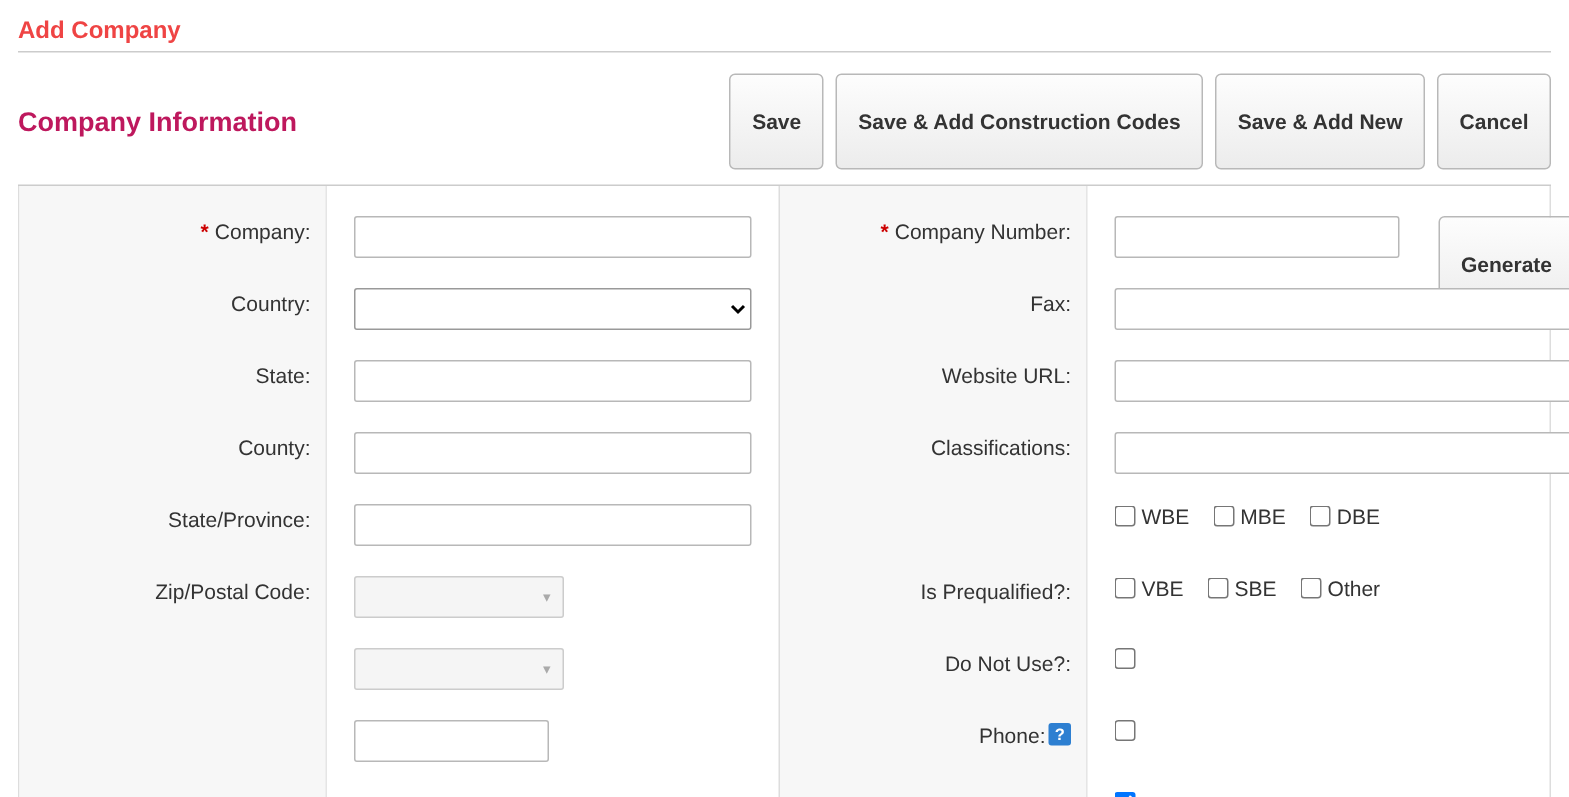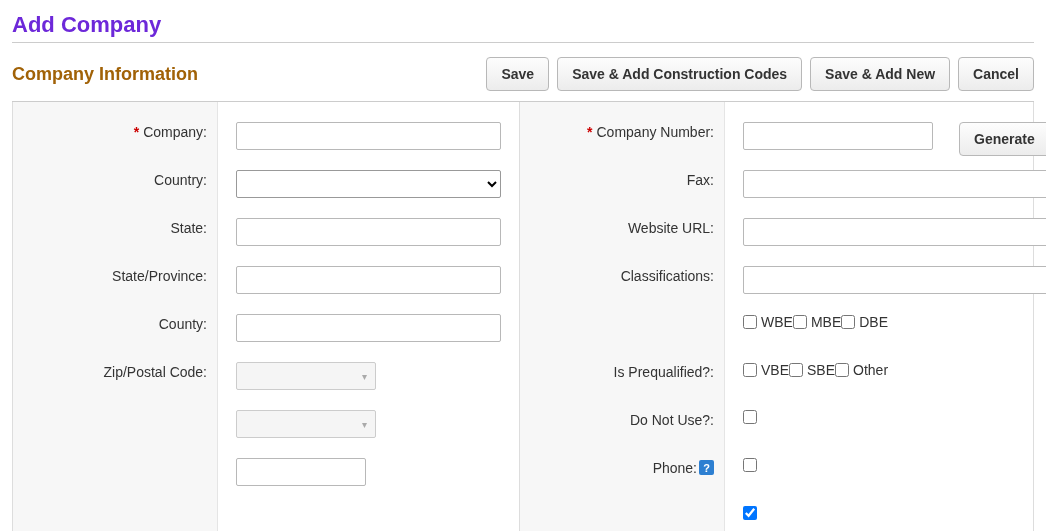--- a/index.html
+++ b/index.html
@@ -1,34 +1,34 @@
 <!DOCTYPE html>
 <html><head>
 <meta charset="utf-8">
 <style>
 *{box-sizing:border-box;margin:0;padding:0}
 body{font-family:"Segoe UI",Arial,sans-serif;color:#333;background:#fff;padding:12px 12px 0 12px;width:1046px}
-.page-title{font-size:22px;font-weight:700;color:#6d28d9;padding-bottom:4px;border-bottom:1px solid #ccc;margin-bottom:8px}
+.page-title{font-size:16px;font-weight:700;color:#ef4444;padding-bottom:4px;border-bottom:1px solid #ccc;margin-bottom:8px}
 .header-row{display:flex;align-items:center;justify-content:space-between;border-bottom:1px solid #ccc;padding:6px 0 10px 0}
-.section-title{font-size:18px;font-weight:700;color:#a16207}
+.section-title{font-size:18px;font-weight:700;color:#be185d}
 .btn-row{display:flex;gap:8px}
-.btn{font-size:14px;font-weight:600;color:#333;background:linear-gradient(#fdfdfd,#ececec);border:1px solid #b8b8b8;border-radius:4px;padding:8px 14px;cursor:pointer}
+.btn{font-size:14px;font-weight:600;color:#333;background:linear-gradient(#fdfdfd,#ececec);border:1px solid #b8b8b8;border-radius:4px;padding:23px 14px;cursor:pointer}
 .form-panel{display:flex;border:1px solid #ddd;border-top:none}
 .col{flex:1;display:flex}
 .col-left{border-right:1px solid #ddd}
 .labels{width:205px;background:#f7f7f7;border-right:1px solid #e5e5e5;padding-top:18px}
 .inputs{flex:1;padding:18px 18px 10px 18px}
 .lrow{height:48px;display:flex;align-items:flex-start;justify-content:flex-end;padding:4px 10px 0 0;font-size:14px;color:#333}
 .lrow .req{color:#c00;font-weight:700;margin-right:4px}
 .irow{height:48px;display:flex;align-items:flex-start;padding-top:2px}
 input[type=text]{height:28px;border:1px solid #b8b8b8;border-radius:2px;padding:2px 6px;font-size:13px;width:265px;background:#fff}
 input[type=text].short{width:130px}
 select{height:28px;border:1px solid #999;border-radius:2px;padding:2px 4px;font-size:13px;width:265px;background:#fff}
 .disabled-select{display:inline-flex;align-items:center;justify-content:flex-end;height:28px;width:140px;border:1px solid #ccc;border-radius:2px;background:#f5f5f5;padding-right:8px;color:#aaa;font-size:10px}
-.chk-row{display:flex;flex-wrap:wrap;align-items:flex-end}
+.chk-row{display:flex;flex-wrap:wrap;gap:16px;align-items:flex-end}
 .chk-item{display:flex;align-items:center;gap:4px;font-size:14px;color:#333}
 input[type=checkbox]{width:14px;height:14px;cursor:pointer}
 .gen-wrap{display:flex;align-items:flex-start;gap:26px;width:100%}
 .gen-wrap input[type=text]{flex:1;width:auto;min-width:0}
 .help-icon{display:inline-flex;align-items:center;justify-content:center;width:15px;height:15px;background:#2d7fd1;color:#fff;font-size:11px;font-weight:700;border-radius:2px;margin-left:2px}
 </style>
 </head>
 <body>
 
 <h1 class="page-title">Add Company</h1>
@@ -50,24 +50,24 @@
           <span class="req">*</span>
           <span>Company:</span>
         </div>
       <div class="lrow">
           <span>Country:</span>
         </div>
       <div class="lrow">
           <span>State:</span>
         </div>
       <div class="lrow">
-          <span>State/Province:</span>
+          <span>County:</span>
         </div>
       <div class="lrow">
-          <span>County:</span>
+          <span>State/Province:</span>
         </div>
       <div class="lrow">
           <span>Zip/Postal Code:</span>
         </div>
     </div>
     <div class="inputs">
       <div class="irow">
           <input type="text" value="" style="">
         </div>
       <div class="irow">

